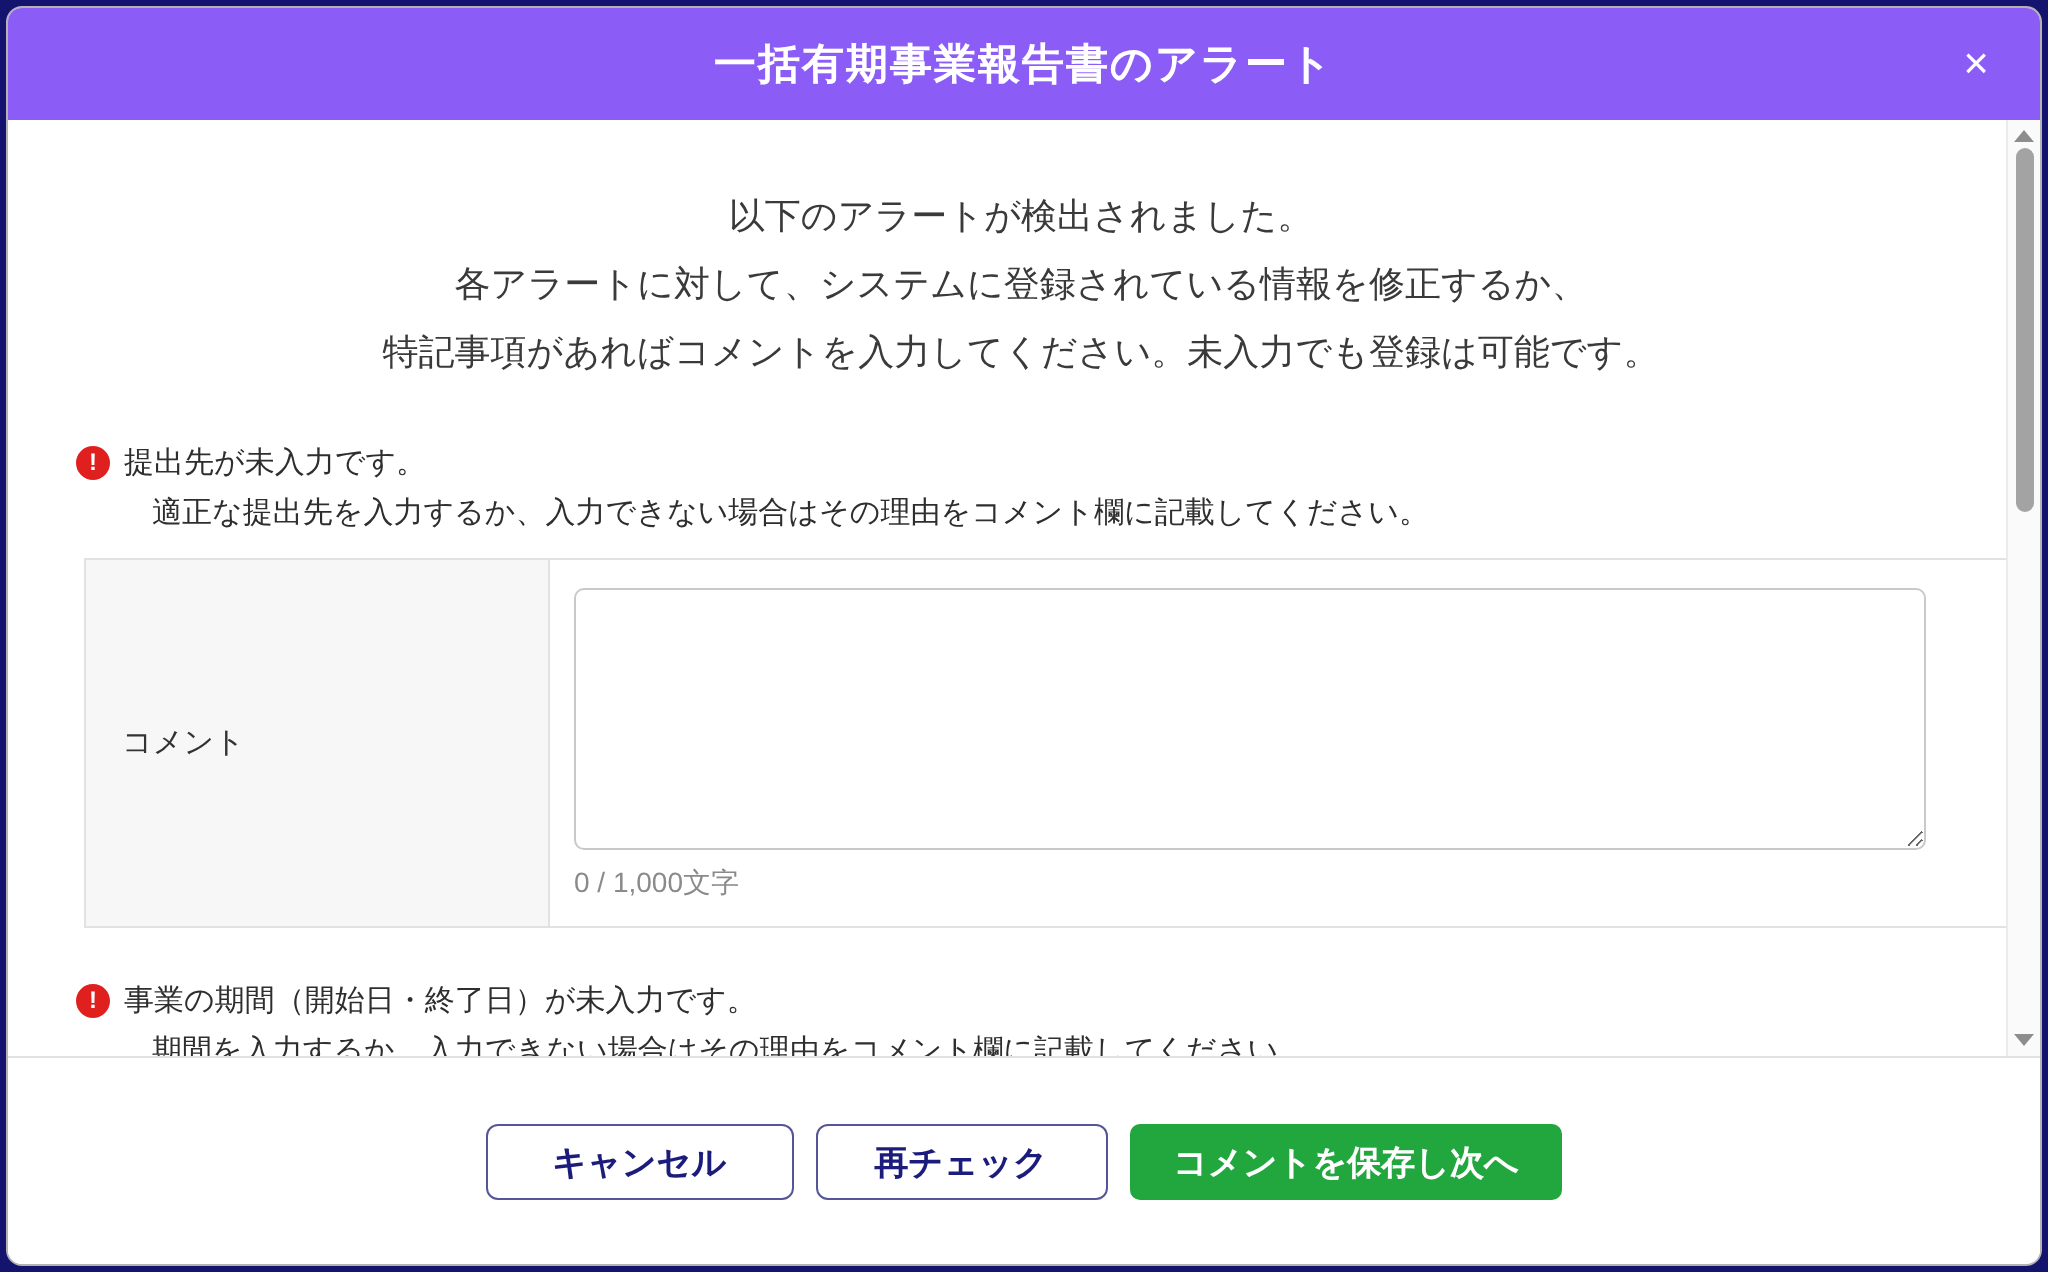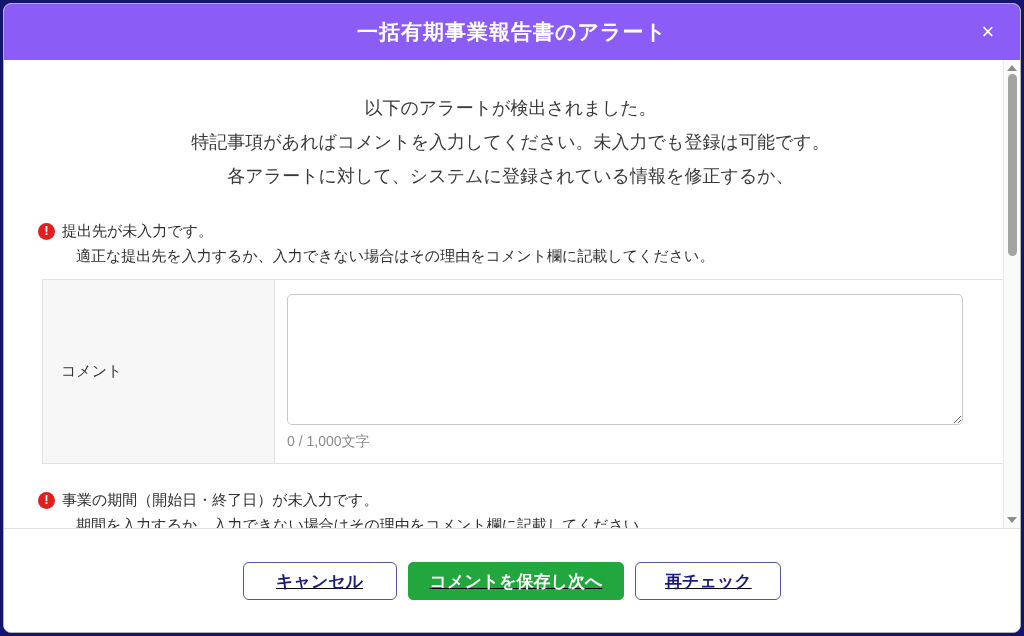--- a/index.html
+++ b/index.html
@@ -165,21 +165,20 @@
   }
   .dialog-footer {
     flex: 0 0 104px;
     border-top: 1px solid #e2e2e2;
     background: #ffffff;
     display: flex;
     justify-content: center;
     align-items: flex-start;
     padding-top: 33px;
     gap: 11px;
-    text-decoration: underline;
   }
   .btn {
     height: 38px;
     font-size: 17px;
     font-weight: bold;
     cursor: pointer;
     font-family: "Liberation Sans", "DejaVu Sans", sans-serif;
   }
   .btn-outline {
     background: #ffffff;
@@ -205,22 +204,22 @@
   <div class="dialog-header">
     <span class="dialog-title">一括有期事業報告書のアラート</span>
     <button class="close-btn">×</button>
   </div>
 
   <div class="dialog-body">
     <div class="body-inner">
 
       <div class="intro">
         <div>以下のアラートが検出されました。</div>
+        <div>各アラートに対して、システムに登録されている情報を修正するか、</div>
         <div>特記事項があればコメントを入力してください。未入力でも登録は可能です。</div>
-        <div>各アラートに対して、システムに登録されている情報を修正するか、</div>
       </div>
 
       <div class="alert-section">
         <div class="alert-head">
           <span class="alert-icon">!</span>
           <span class="alert-title">提出先が未入力です。</span>
         </div>
         <div class="alert-desc">適正な提出先を入力するか、入力できない場合はその理由をコメント欄に記載してください。</div>
 
         <div class="comment-table">
@@ -244,17 +243,17 @@
 
     <div class="scrollbar">
       <div class="scroll-arrow-up"></div>
       <div class="scroll-thumb"></div>
       <div class="scroll-arrow-down"></div>
     </div>
   </div>
 
   <div class="dialog-footer">
     <button class="btn btn-outline btn-cancel">キャンセル</button>
+    <button class="btn btn-outline btn-recheck">再チェック</button>
     <button class="btn btn-primary">コメントを保存し次へ</button>
-    <button class="btn btn-outline btn-recheck">再チェック</button>
   </div>
 
 </div>
 
 </body></html>

